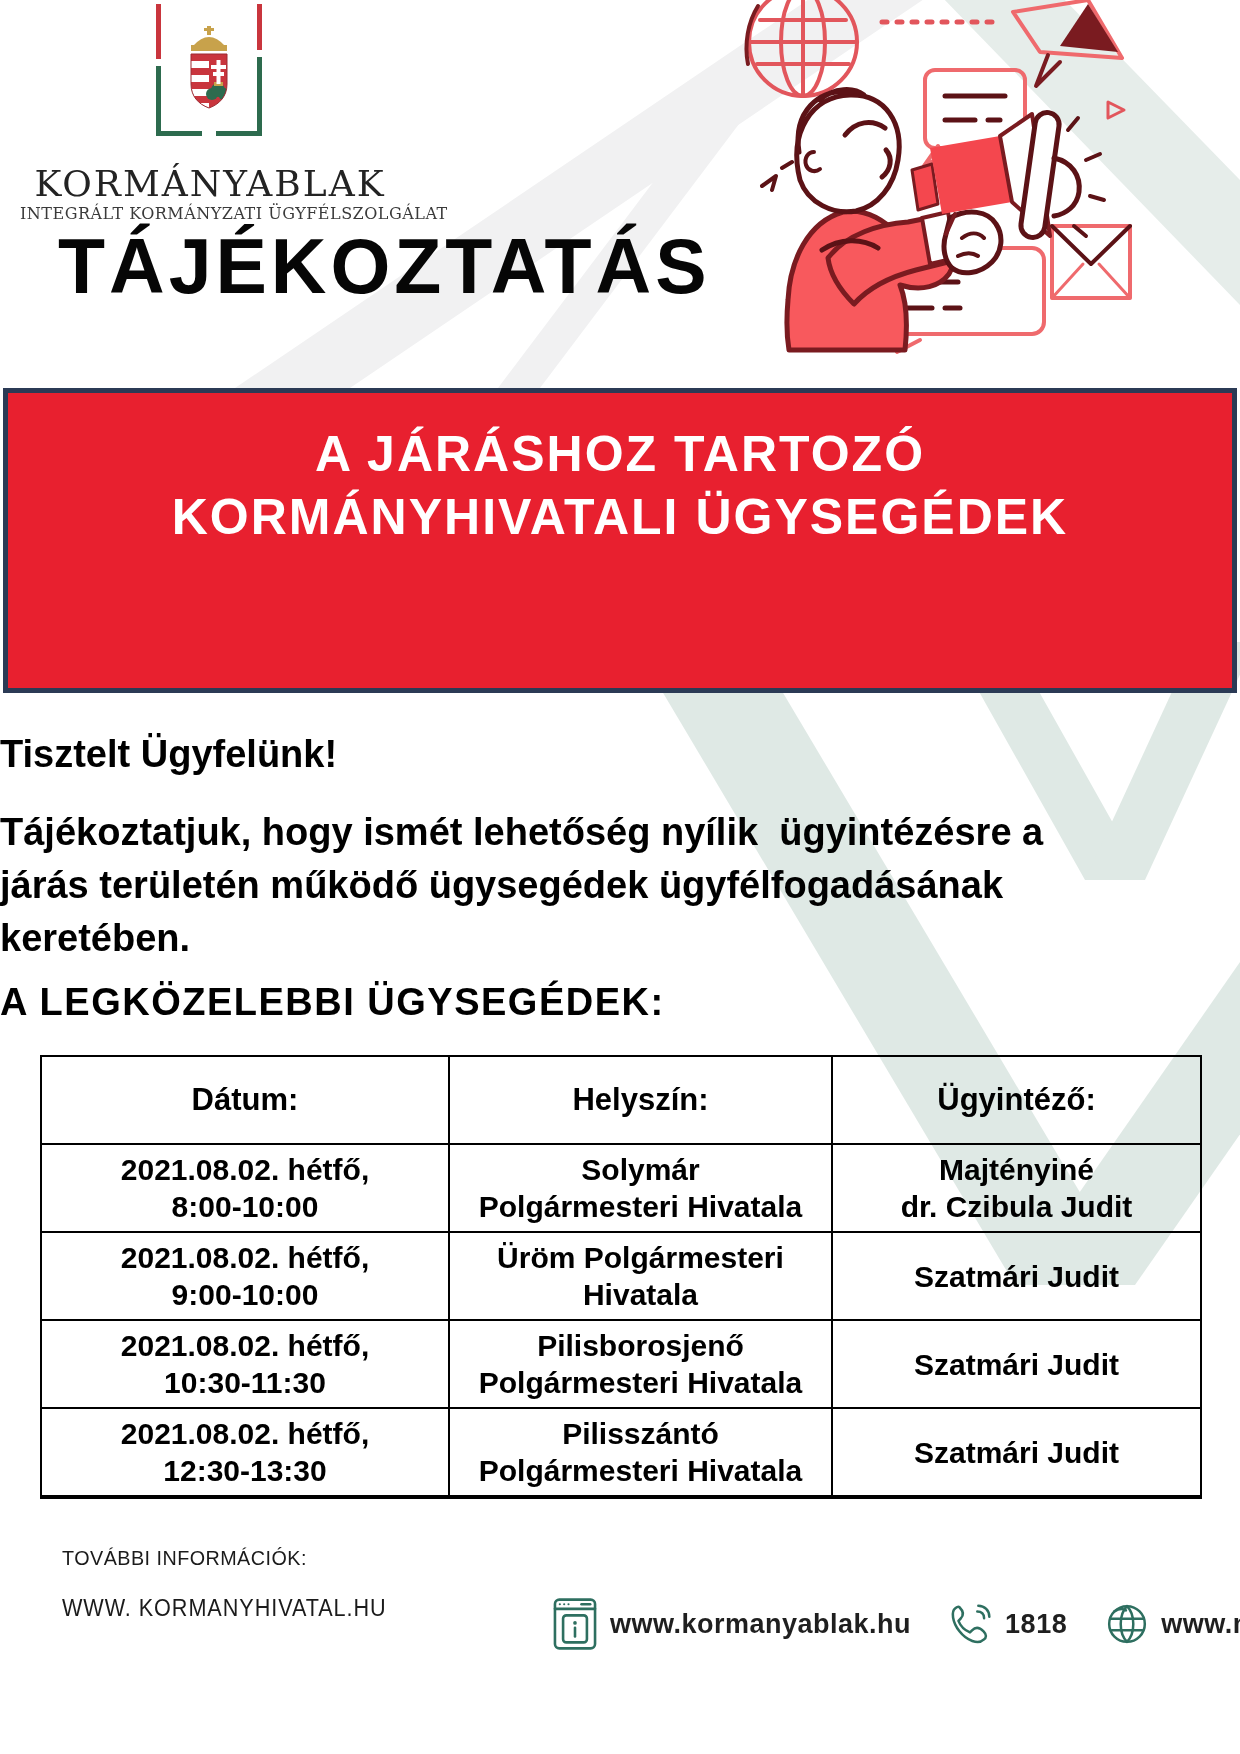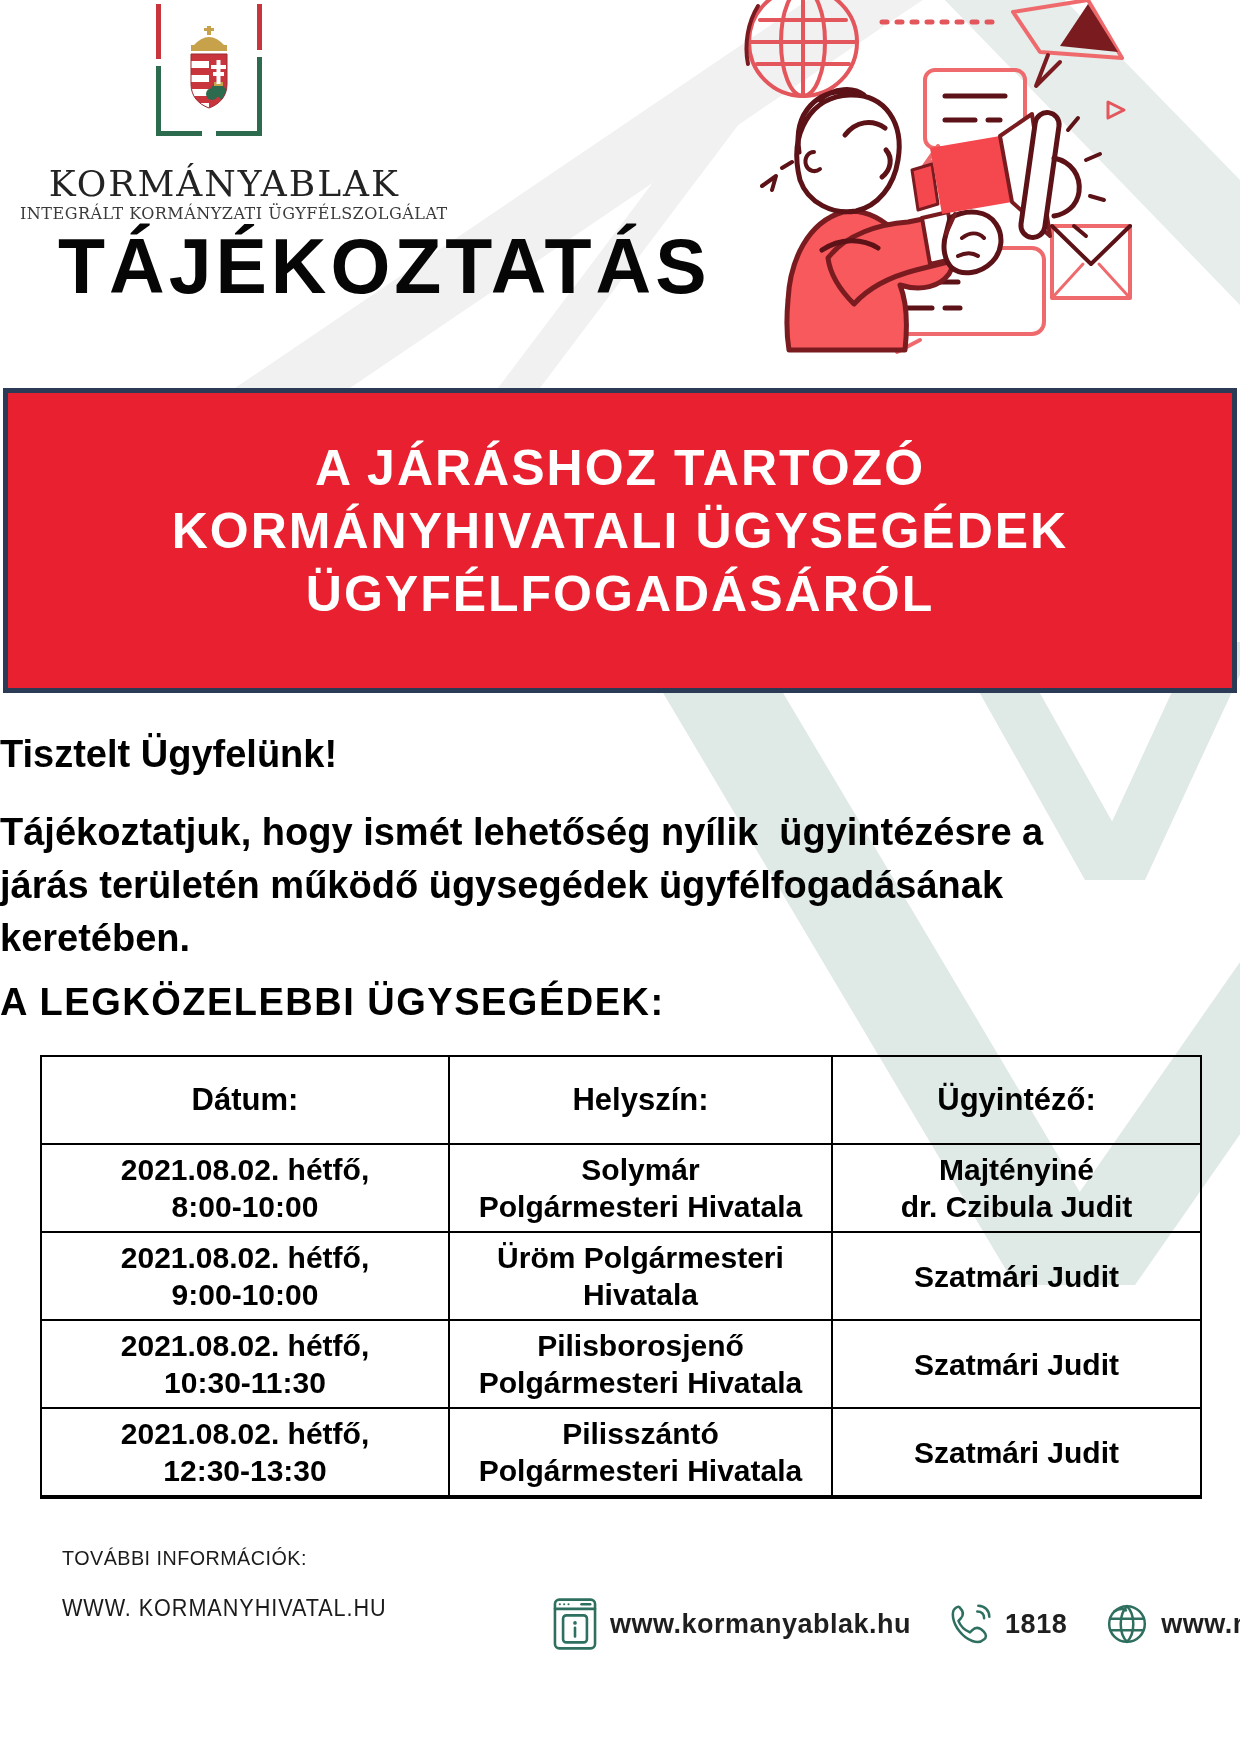--- a/index.html
+++ b/index.html
@@ -4,32 +4,32 @@
 <style>
   html,body{margin:0;padding:0;}
   body{
     width:1240px;height:1754px;position:relative;overflow:hidden;
     background:#ffffff;font-family:"Liberation Sans",sans-serif;color:#000;
   }
   #bg{position:absolute;left:0;top:0;width:1240px;height:1754px;z-index:0;}
   .layer{position:absolute;z-index:1;}
   .centered{left:0;width:1240px;text-align:left;}
   
-  .logo-title{top:163px;left:20px;width:380px;text-align:right;
+  .logo-title{top:163px;left:20px;width:380px;text-align:center;
     font-family:"DejaVu Serif","Liberation Serif",serif;
     font-size:36px;letter-spacing:2px;color:#232323;white-space:pre;}
   .logo-subtitle{top:204px;left:20px;width:380px;text-align:center;
     font-family:"DejaVu Serif","Liberation Serif",serif;
     font-size:16px;letter-spacing:0.5px;color:#3a3a3a;white-space:pre;}
   .page-title{top:222px;left:58px;font-size:77px;font-weight:bold;
     letter-spacing:4px;color:#060606;white-space:pre;}
   
   .banner{left:3px;top:388px;width:1234px;height:305px;box-sizing:border-box;
     background:#e8202f;border:5px solid #2b3a55;}
-  .banner-inner{padding-top:44px;text-align:center;}
+  .banner-inner{padding-top:30px;text-align:center;}
   .banner-line{font-size:50px;line-height:63px;font-weight:bold;color:#ffffff;
     letter-spacing:2px;white-space:pre;}
   
   .greeting{top:733px;font-size:38px;font-weight:bold;}
   .intro{top:806px;}
   .intro-line{font-size:38px;font-weight:bold;line-height:53px;white-space:pre;}
   .schedule-heading{top:981px;font-size:38px;font-weight:bold;letter-spacing:1.5px;}
   
   table.schedule{position:absolute;z-index:1;left:40px;top:1055px;width:1160px;
     border-collapse:collapse;table-layout:fixed;background:transparent;}
@@ -175,21 +175,20 @@
 </svg>
 
 <div class="layer logo-title">KORMÁNYABLAK</div>
 <div class="layer logo-subtitle">INTEGRÁLT KORMÁNYZATI ÜGYFÉLSZOLGÁLAT</div>
 <div class="layer page-title">TÁJÉKOZTATÁS</div>
 
 <div class="layer banner">
   <div class="banner-inner">
     <div class="banner-line">A JÁRÁSHOZ TARTOZÓ</div>
     <div class="banner-line">KORMÁNYHIVATALI ÜGYSEGÉDEK</div>
-    <div class="banner-line">ÜGYFÉLFOGADÁSÁRÓL</div>
   </div>
 </div>
 
 <div class="layer centered greeting">Tisztelt Ügyfelünk!</div>
 
 <div class="layer centered intro">
   <div class="intro-line">Tájékoztatjuk, hogy ismét lehetőség nyílik  ügyintézésre a</div>
   <div class="intro-line">járás területén működő ügysegédek ügyfélfogadásának</div>
   <div class="intro-line">keretében.</div>
 </div>

